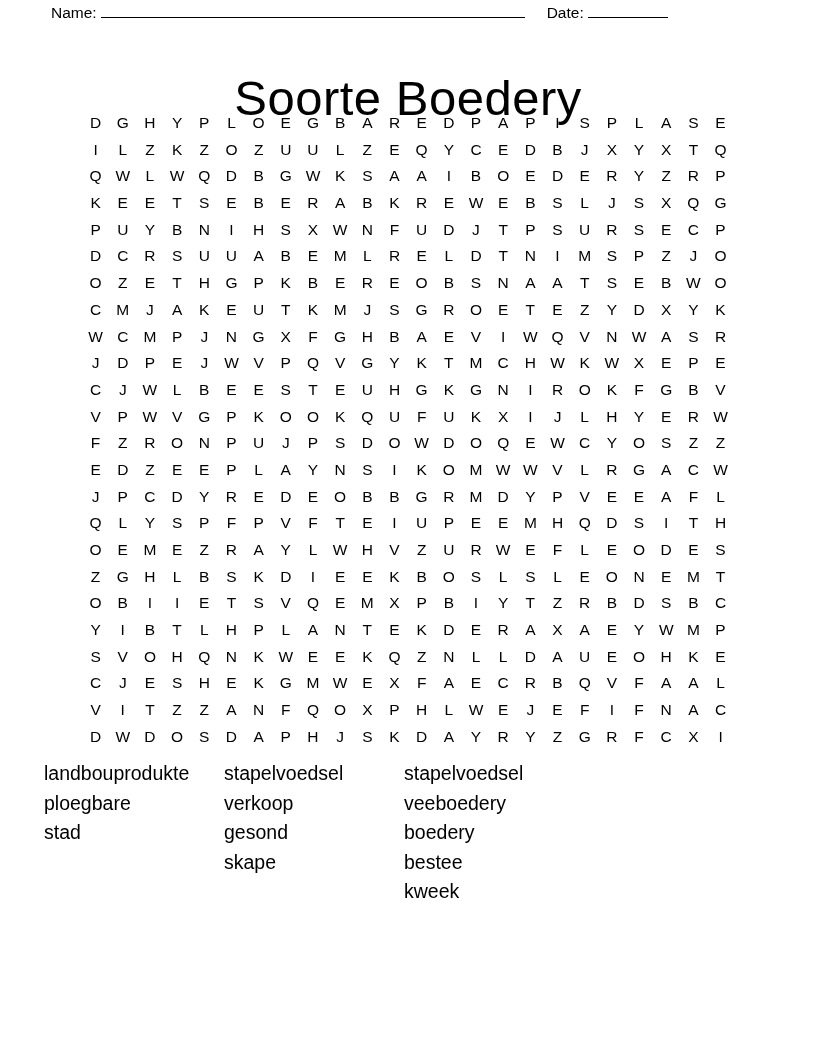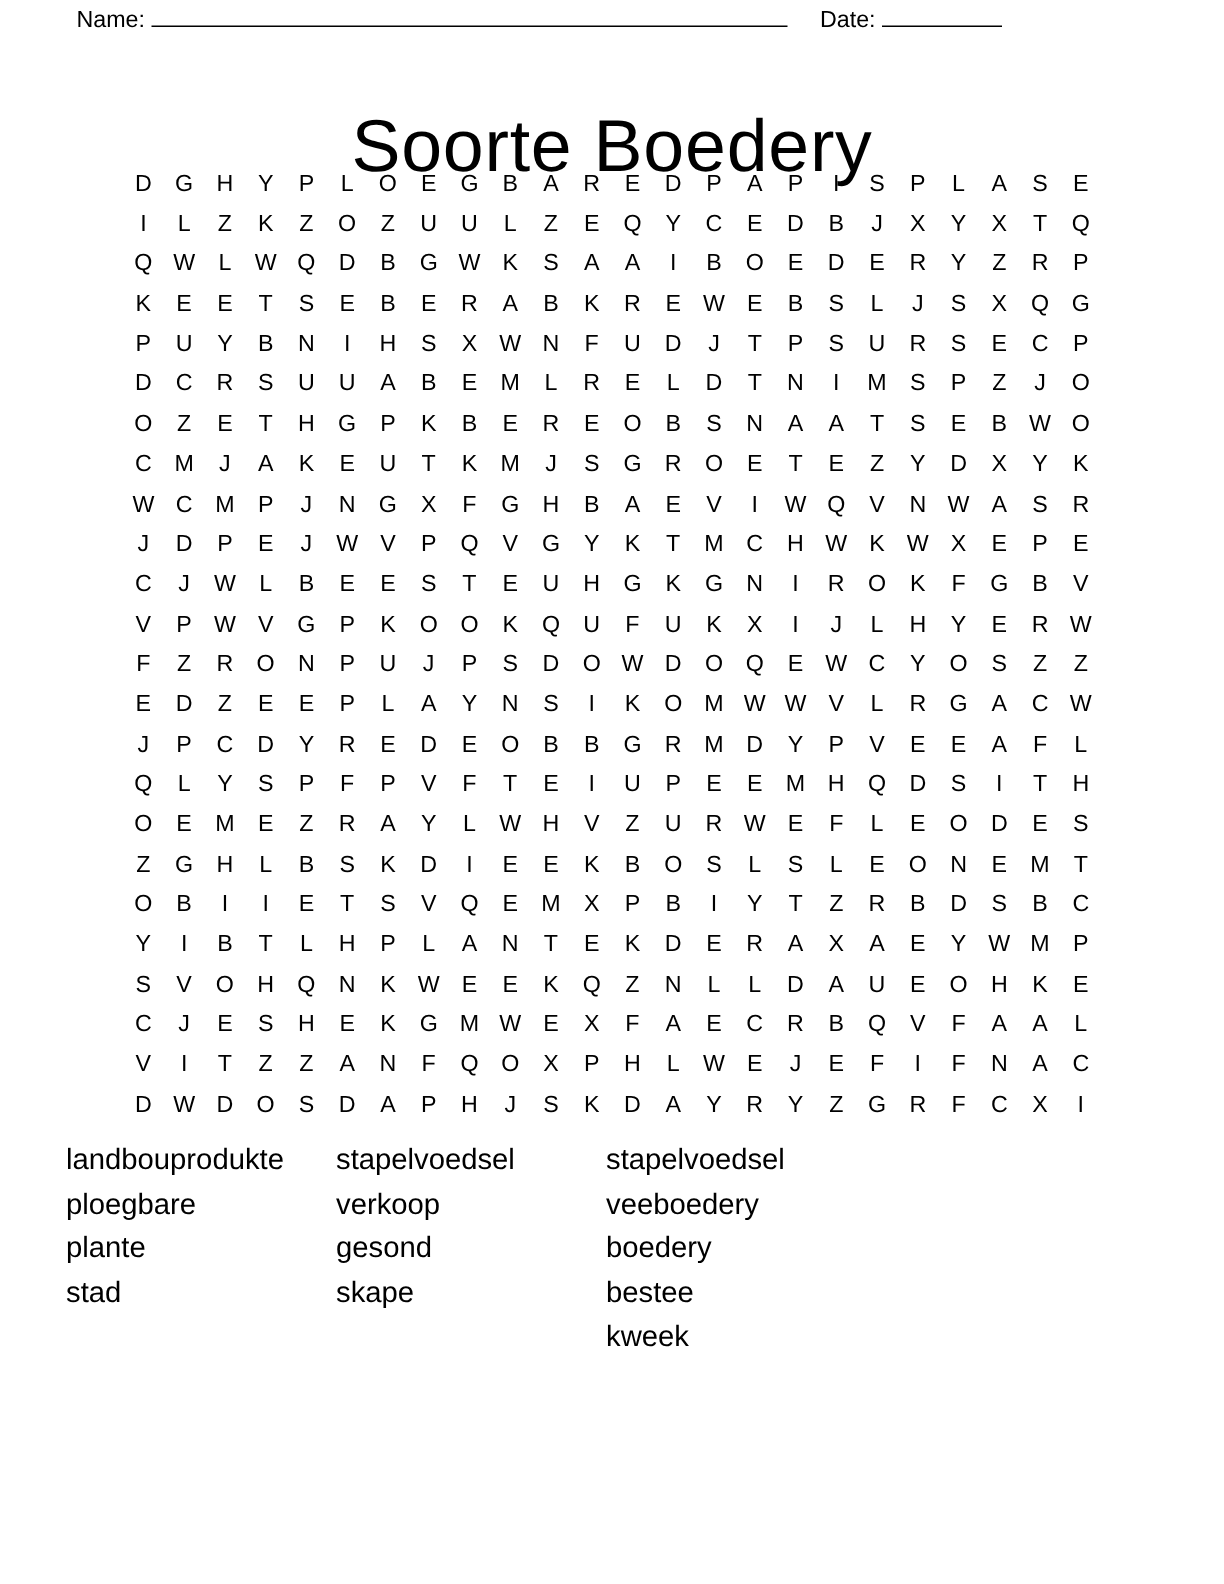--- a/index.html
+++ b/index.html
@@ -738,21 +738,20 @@
       <span class="grid-cell">C</span>
       <span class="grid-cell">X</span>
       <span class="grid-cell">I</span>
     </div>
   </div>
 
 <div class="word-list">
     <div class="word-col word-col-0">
       <div class="word-item">landbouprodukte</div>
       <div class="word-item">ploegbare</div>
-      <div class="word-item">plante</div>
       <div class="word-item">stad</div>
     </div>
     <div class="word-col word-col-1">
       <div class="word-item">stapelvoedsel</div>
       <div class="word-item">verkoop</div>
       <div class="word-item">gesond</div>
       <div class="word-item">skape</div>
     </div>
     <div class="word-col word-col-2">
       <div class="word-item">stapelvoedsel</div>

